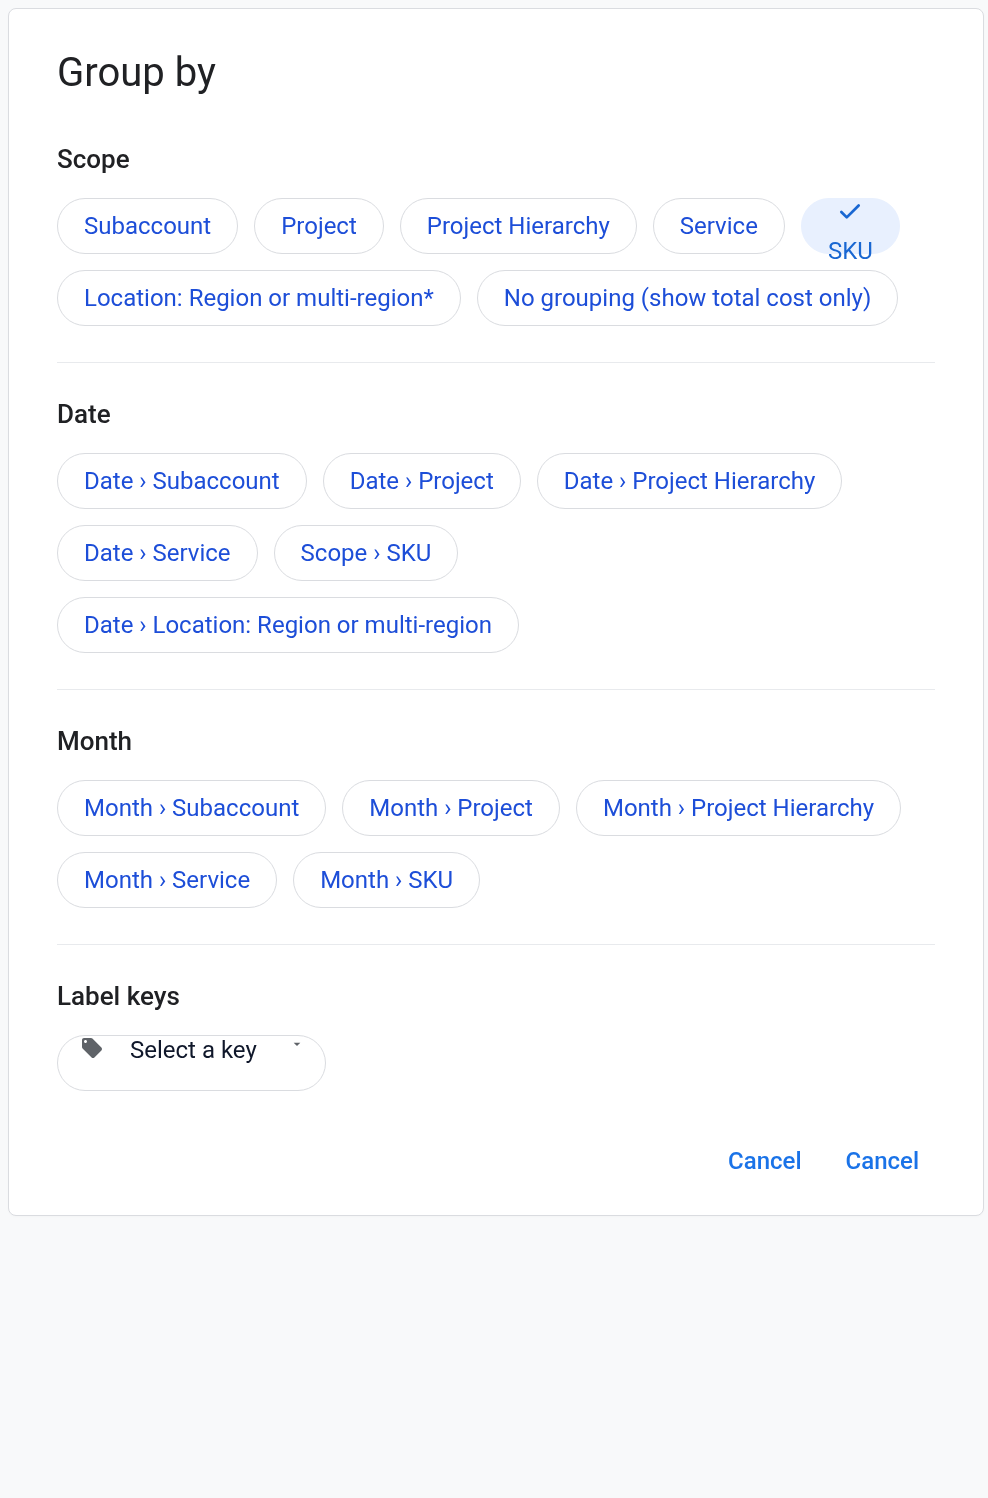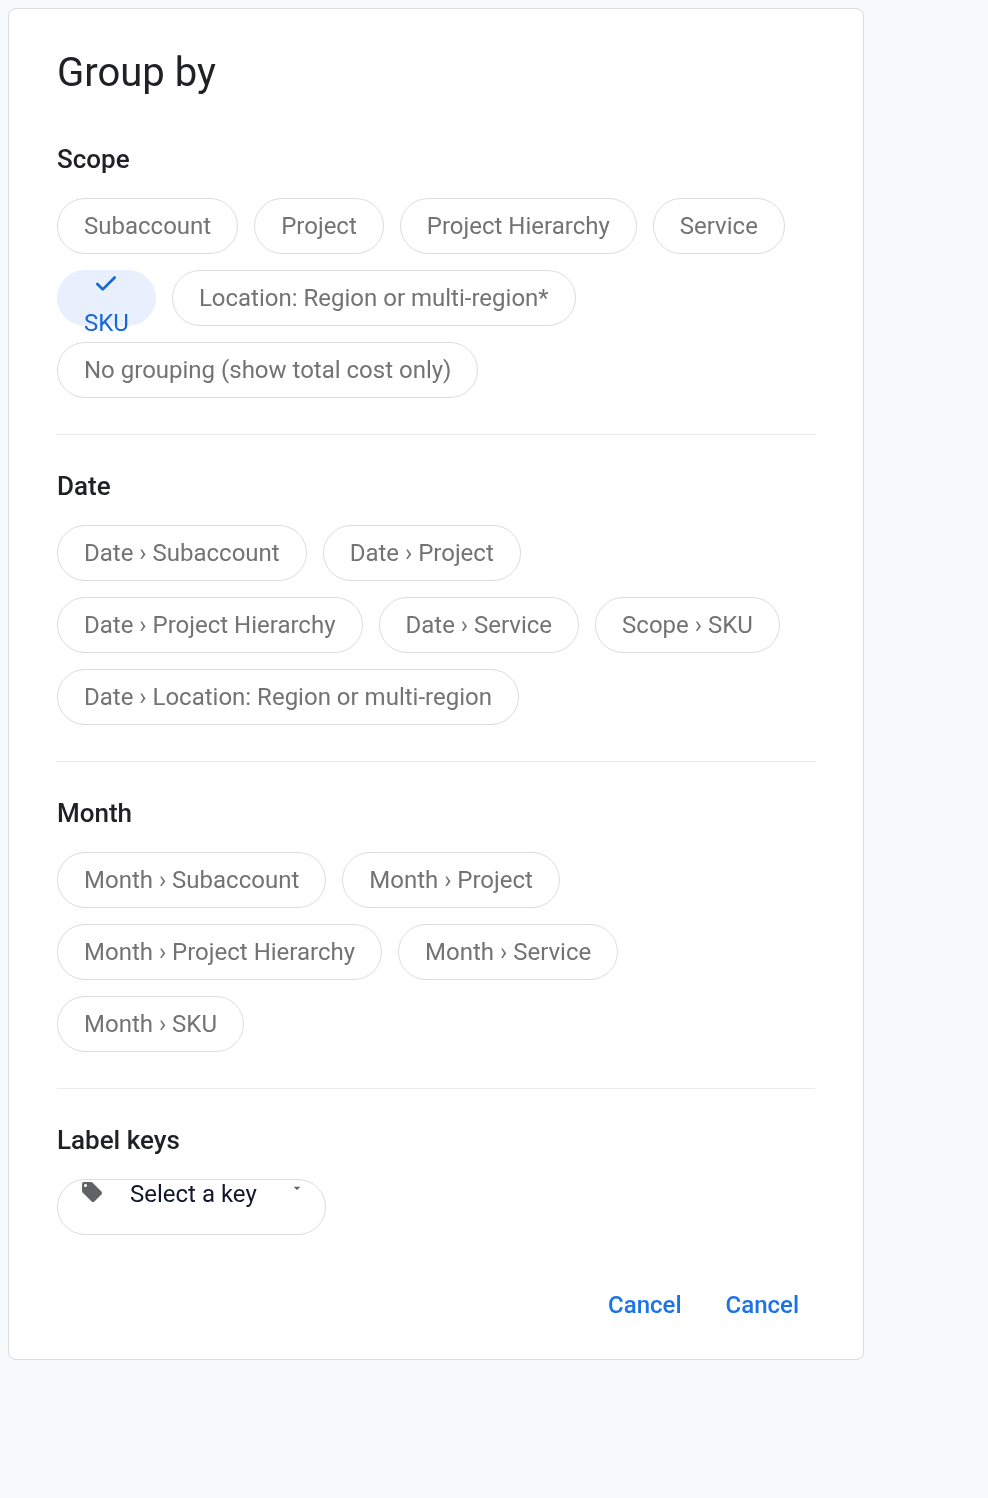--- a/index.html
+++ b/index.html
@@ -9,21 +9,21 @@
     }
     body {
       font-family: 'Google Sans', Roboto, Arial, sans-serif;
       background: #f8f9fa;
       padding: 8px;
     }
     .dialog {
       background: #fff;
       border: 1px solid #dadce0;
       border-radius: 8px;
-      width: 856px;
+      width: 976px;
       padding: 40px 48px 32px 48px;
       box-shadow: 0 1px 3px rgba(0,0,0,0.02);
     }
     .dialog-title {
       font-size: 40px;
       font-weight: 400;
       color: #202124;
       margin-bottom: 48px;
     }
     .section {
@@ -43,21 +43,21 @@
     }
     .chip {
       display: inline-flex;
       align-items: center;
       gap: 12px;
       height: 56px;
       padding: 0 26px;
       border: 1px solid #dadce0;
       border-radius: 28px;
       background: #fff;
-      color: #737373;
+      color: #1d4ed8;
       font-size: 24px;
       font-weight: 400;
       font-family: inherit;
       cursor: pointer;
       white-space: nowrap;
     }
     .chip.selected {
       background: #e8f0fe;
       border-color: #e8f0fe;
       color: #1967d2;

